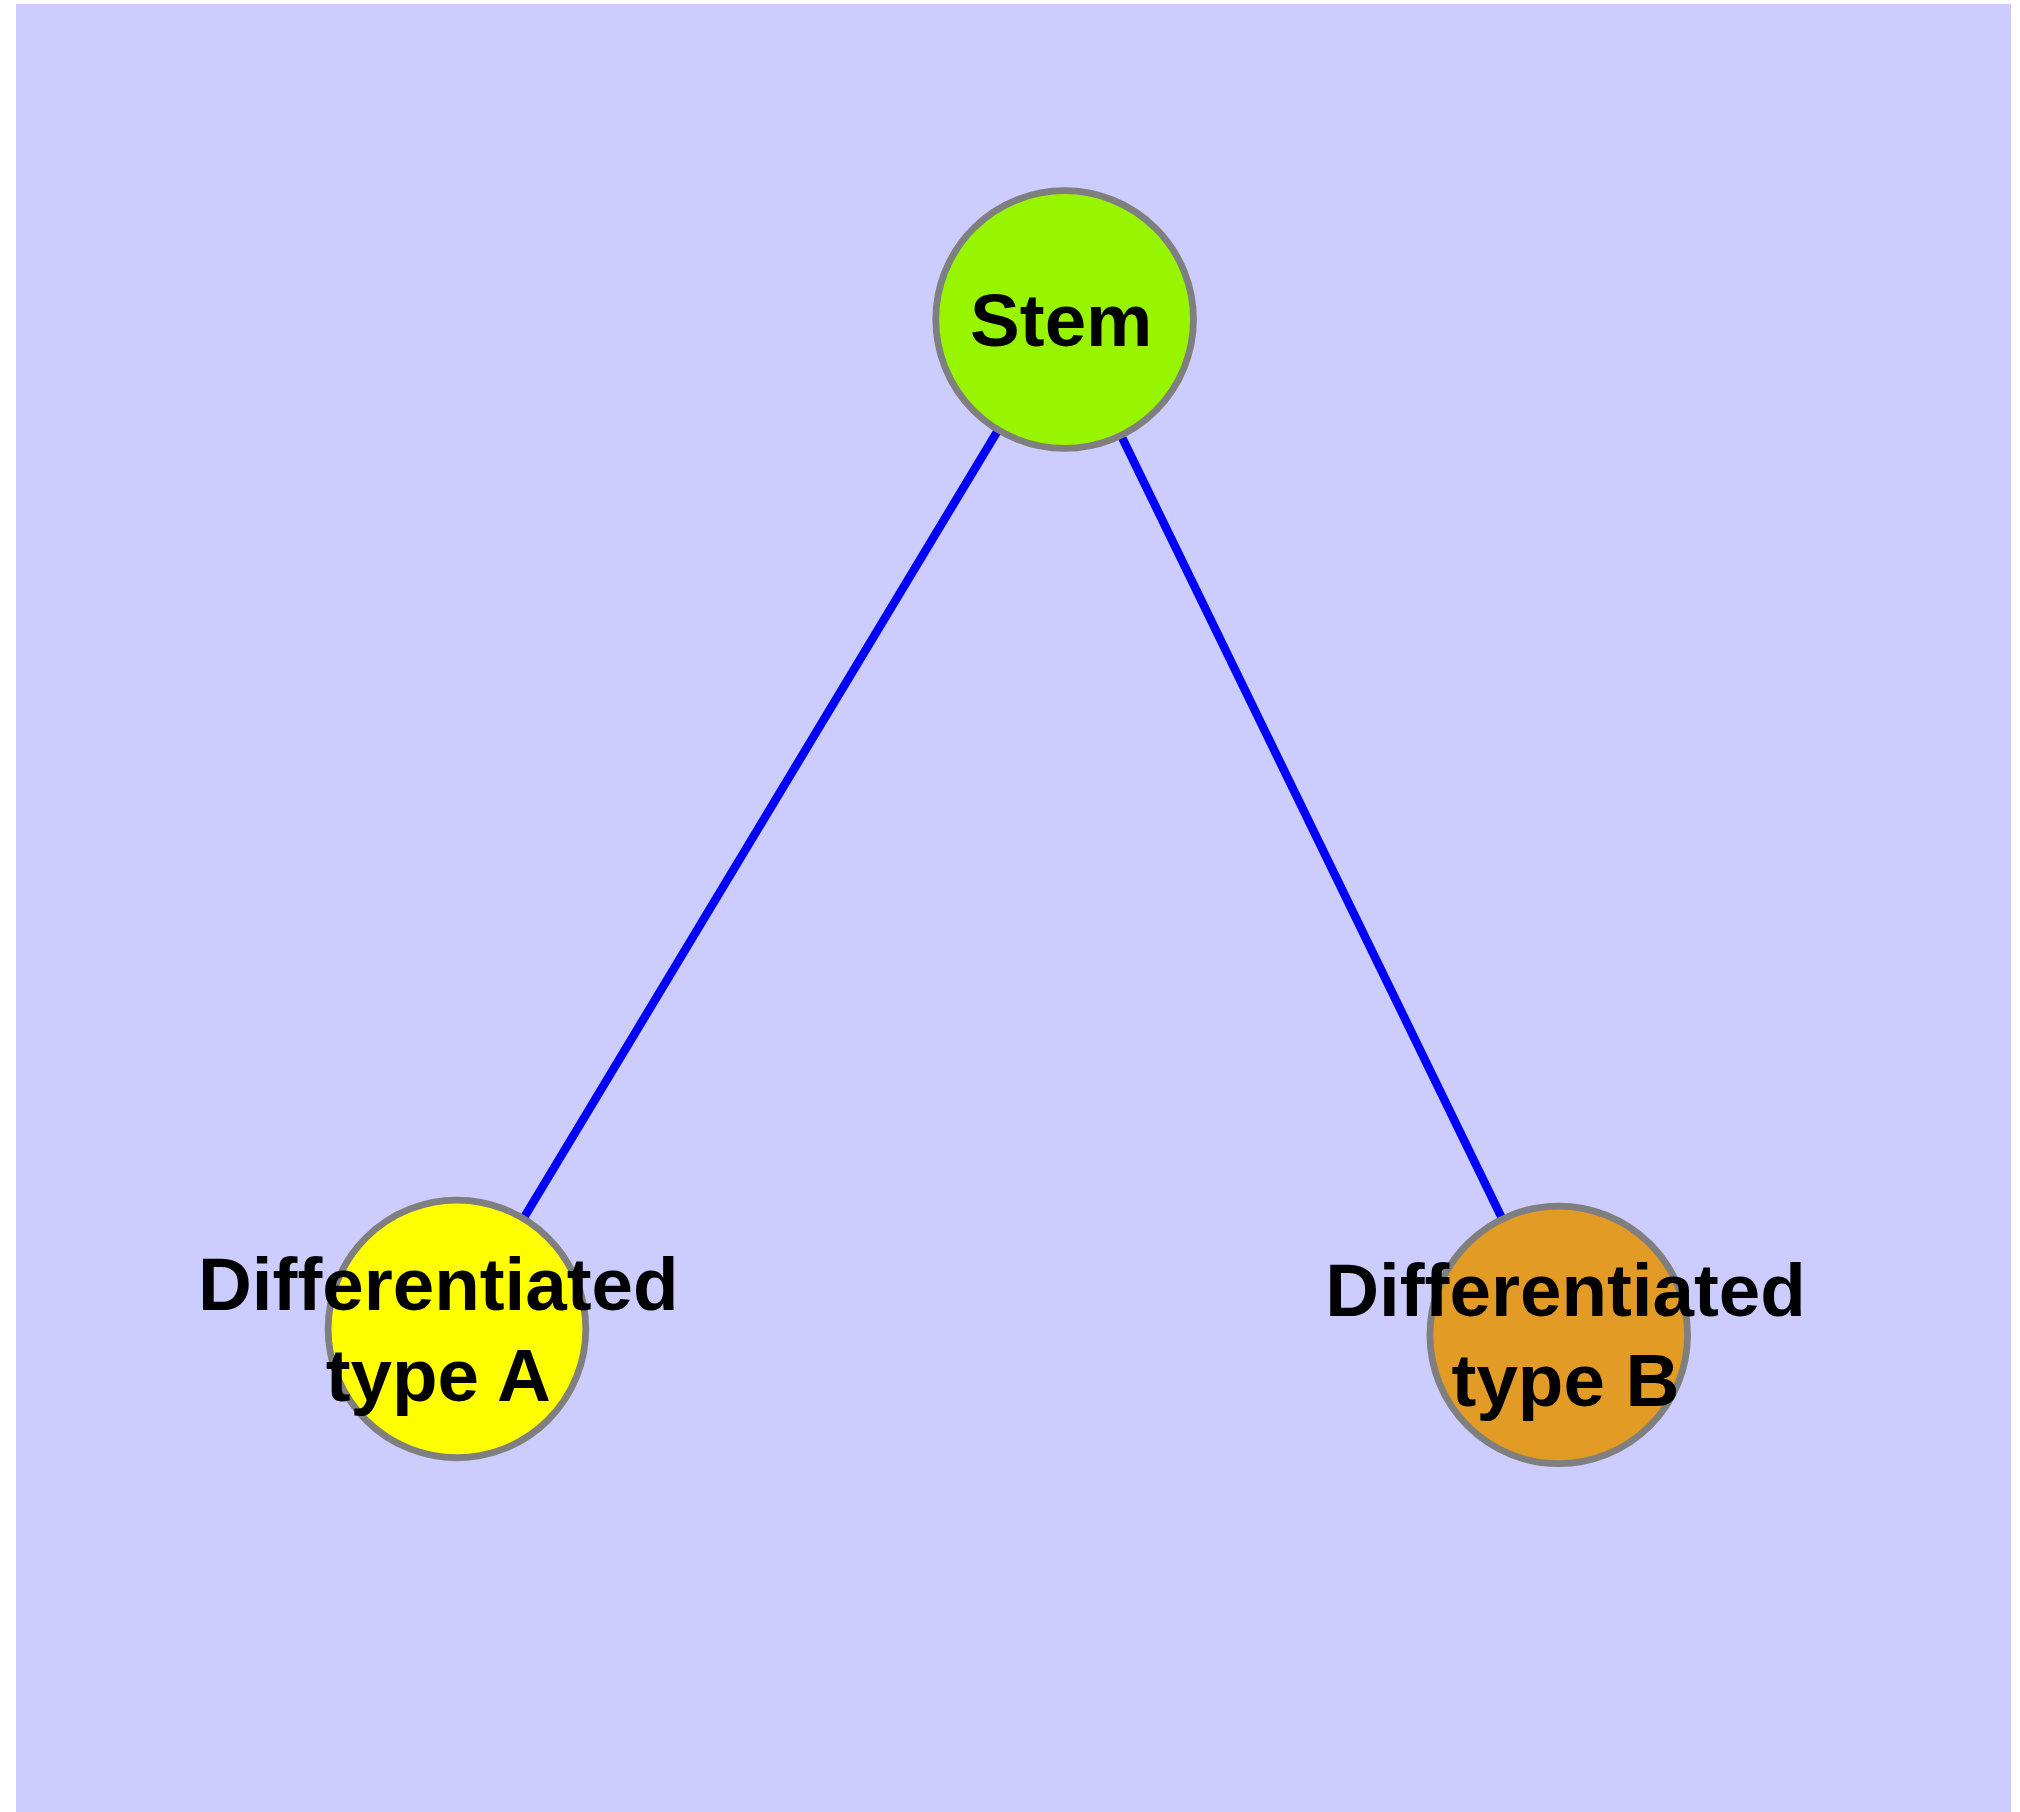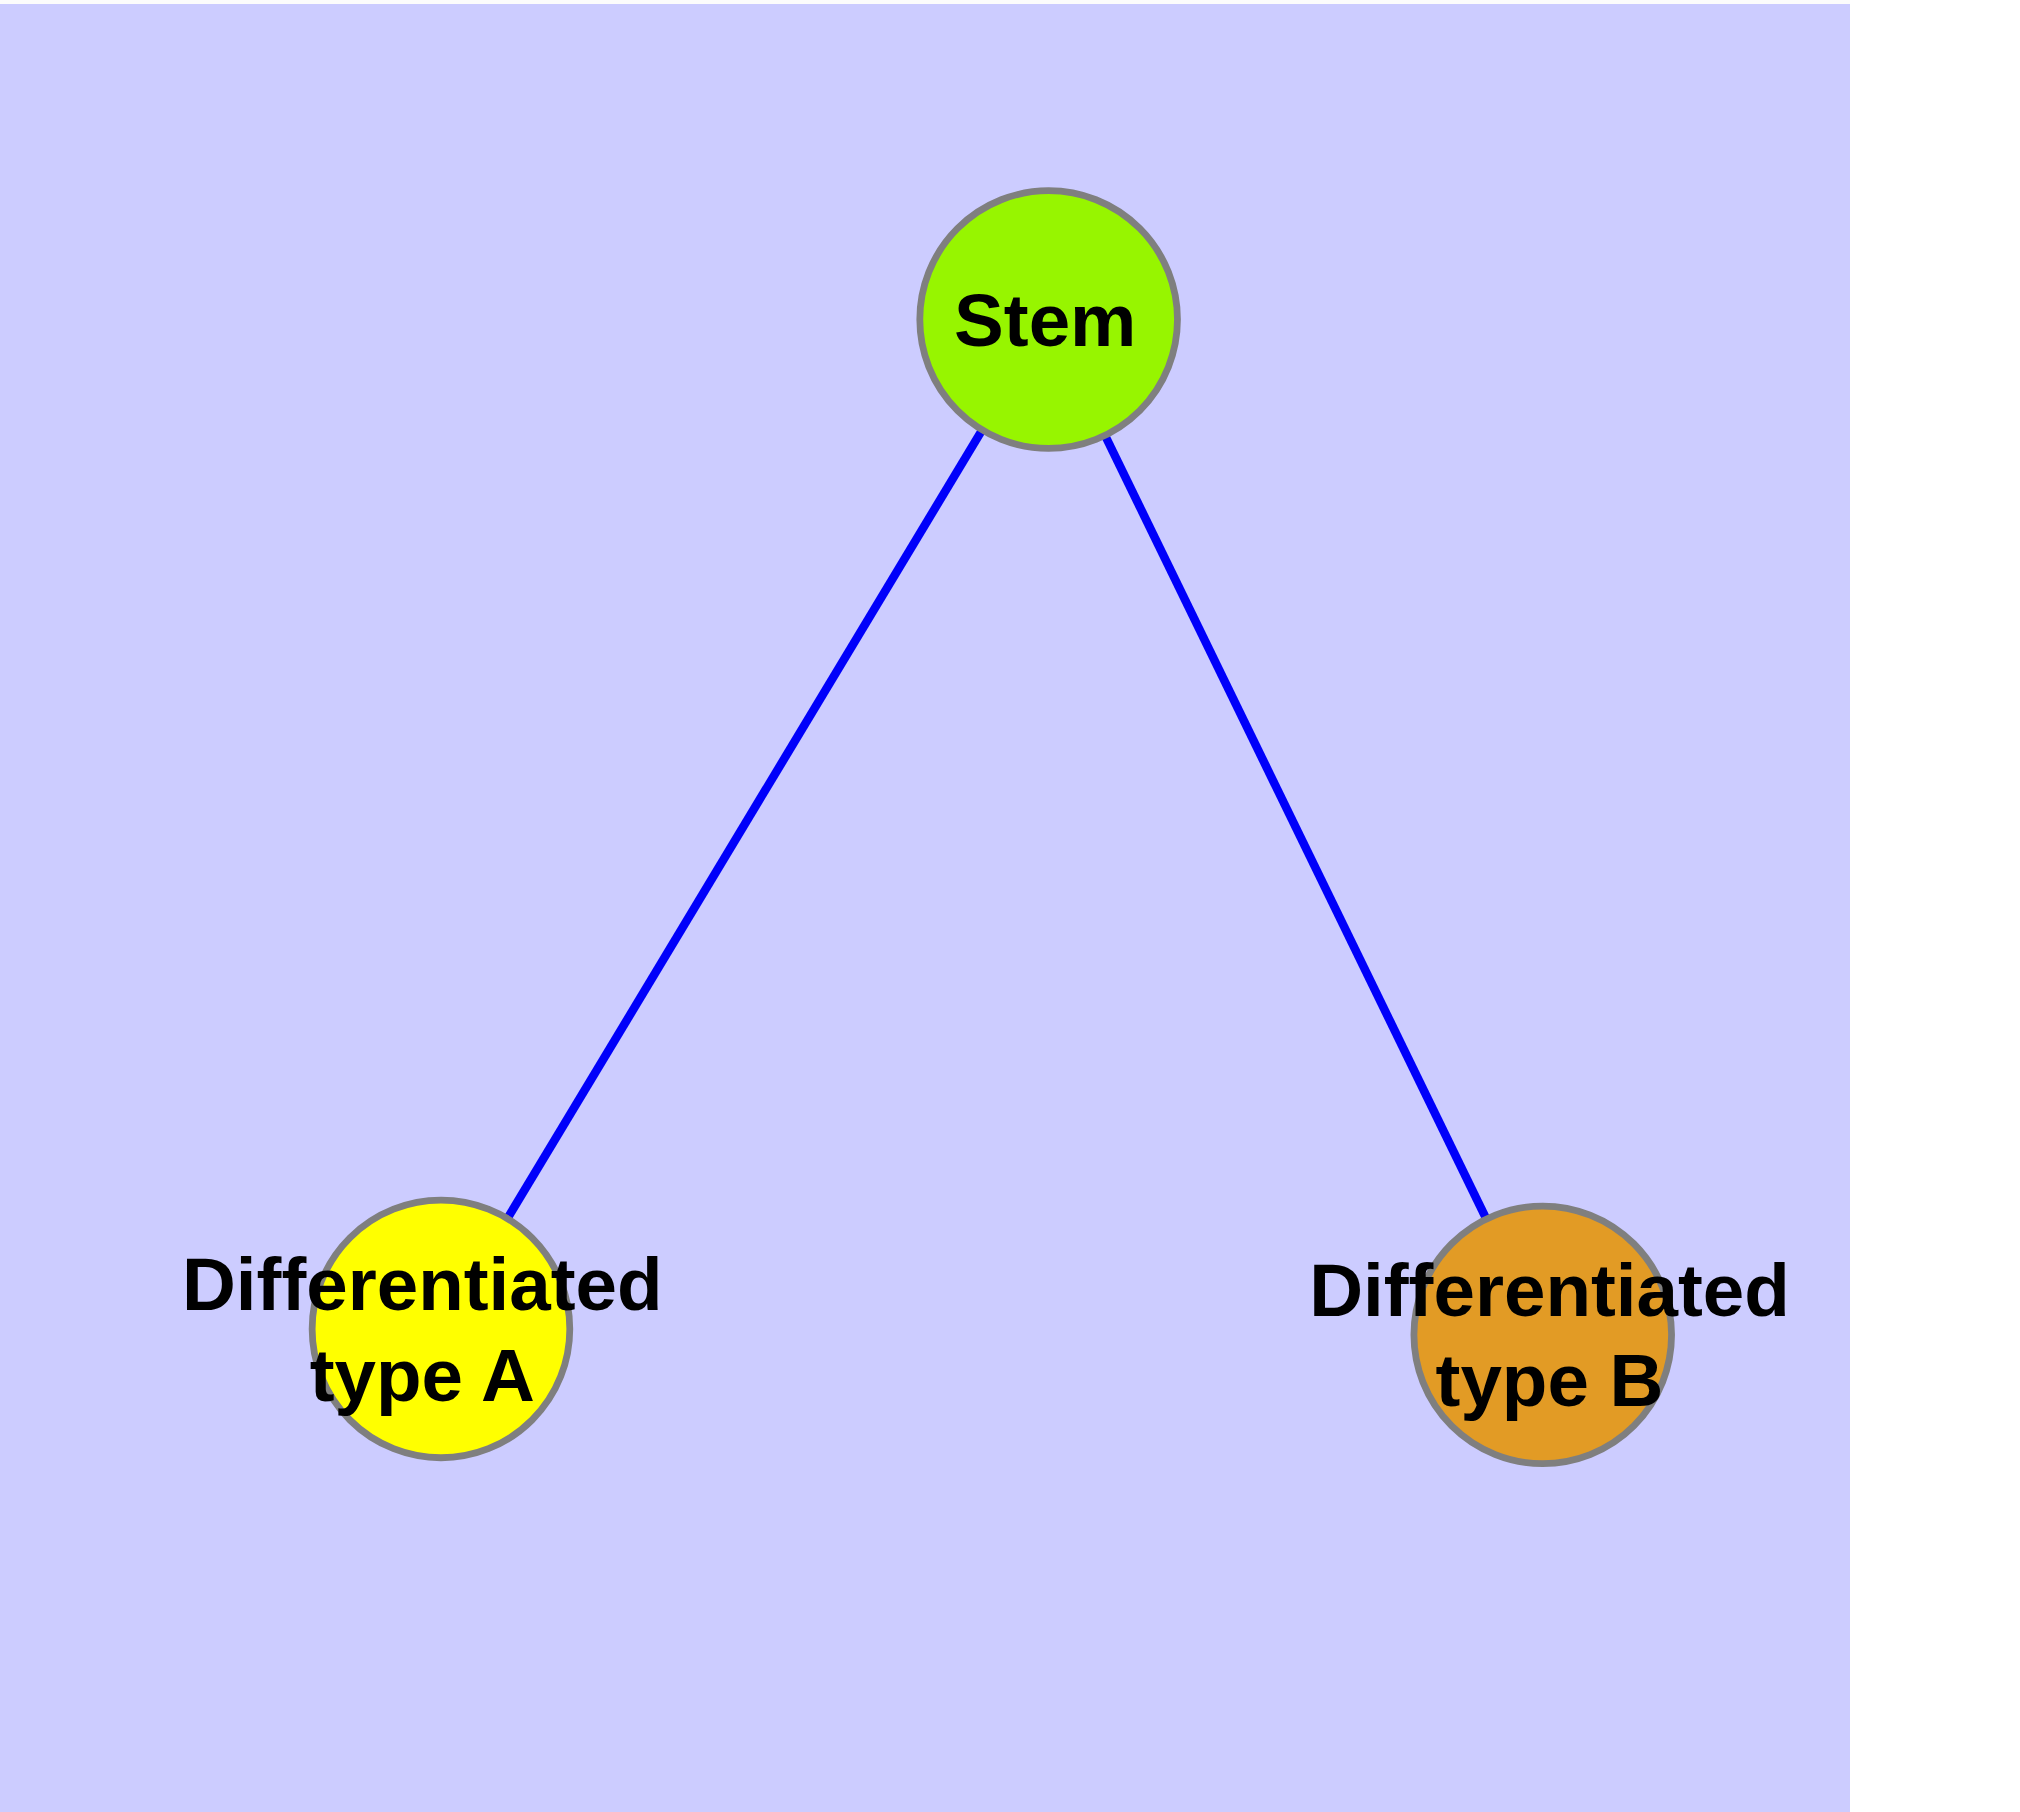--- a/index.html
+++ b/index.html
@@ -3,23 +3,24 @@
 <meta charset="utf-8">
 <style>
   html, body {
     margin: 0;
     padding: 0;
     background: #ffffff;
     font-family: "Liberation Sans", sans-serif;
   }
   .stage {
     position: relative;
-    width: 1850px;
+    width: 1995px;
     height: 1812px;
     overflow: hidden;
+    margin-left: 16px;
   }
   .top-strip {
     position: absolute;
     top: 0; left: 0;
     width: 100%;
     height: 4.2px;
   }
   svg.graph {
     position: absolute;
     top: 0; left: 0;

